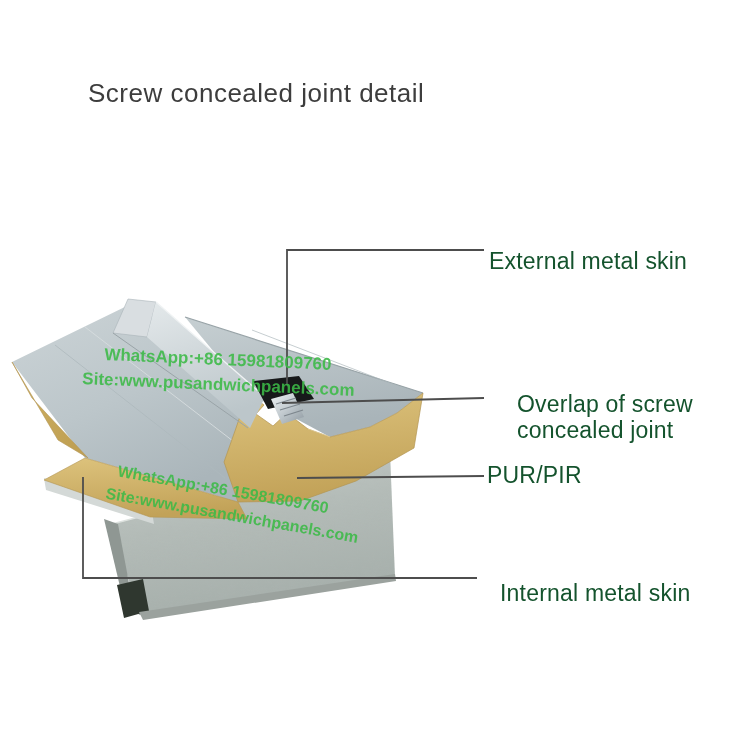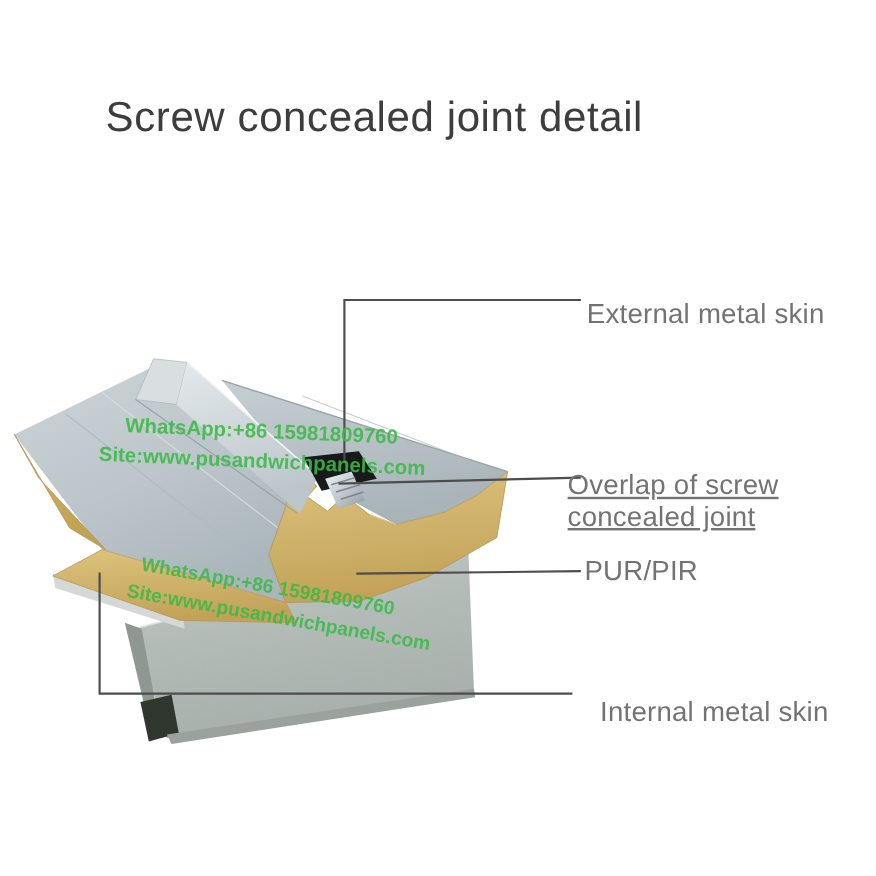--- a/index.html
+++ b/index.html
@@ -1,22 +1,22 @@
 <!DOCTYPE html>
 <html><head>
 <meta charset="utf-8">
 <style>
   html,body{margin:0;padding:0;background:#ffffff;}
   .canvas{position:relative;width:730px;height:730px;background:#ffffff;overflow:hidden;
           font-family:"Liberation Sans", sans-serif;}
   .canvas svg{position:absolute;left:0;top:0;}
-  .page-title{position:absolute;left:88px;top:78px;font-size:35px;letter-spacing:0.5px;color:#3d3d3d;}
-  .lbl{position:absolute;font-size:23px;color:#737373;letter-spacing:0.2px;white-space:nowrap;}
+  .page-title{position:absolute;left:88px;top:78px;font-size:26px;letter-spacing:0.5px;color:#3d3d3d;}
+  .lbl{position:absolute;font-size:23px;color:#14532d;letter-spacing:0.2px;white-space:nowrap;}
   .lbl-external{left:489px;top:248px;}
-  .lbl-overlap{left:473px;top:391px;line-height:26px;text-decoration:underline;}
+  .lbl-overlap{left:517px;top:391px;line-height:26px;}
   .lbl-core{left:487px;top:462px;}
   .lbl-internal{left:500px;top:580px;}
   .wm{position:absolute;color:#3cba47;font-weight:bold;opacity:.88;white-space:nowrap;}
   .wm1{left:84px;top:341px;font-size:17px;line-height:25px;transform:rotate(2.5deg);transform-origin:left top;}
   .wm1 .l1{margin-left:21px;}
   .wm2{left:112px;top:458px;font-size:16px;line-height:24px;transform:rotate(10deg);transform-origin:left top;}
   .wm2 .l1{margin-left:8px;}
   .wm div{display:block;}
 </style>
 </head>

